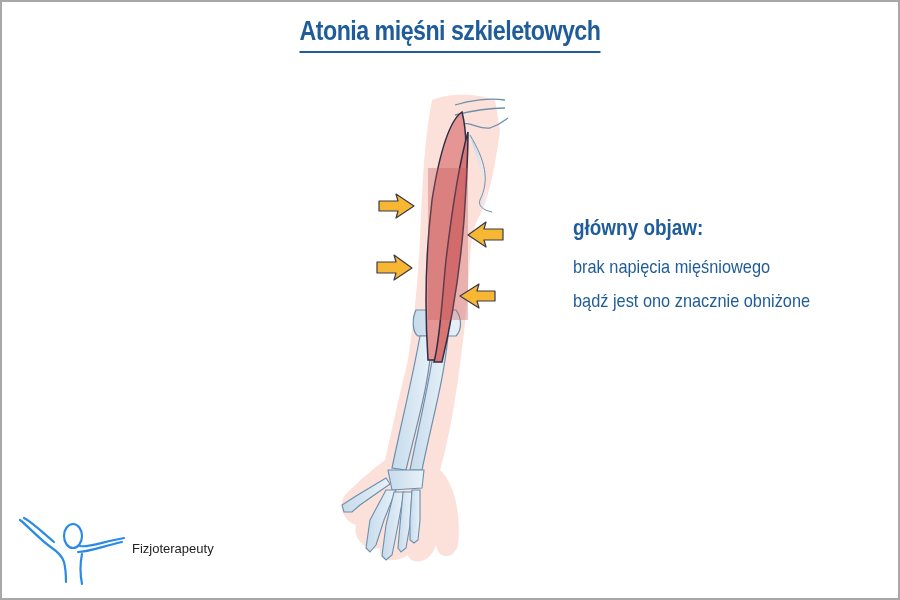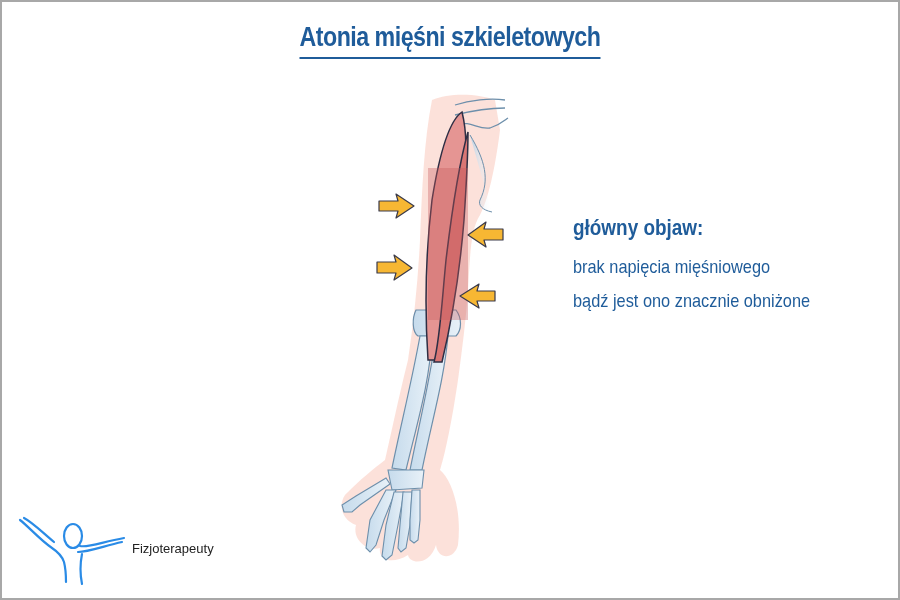--- a/index.html
+++ b/index.html
@@ -2,21 +2,21 @@
 <html><head>
 <meta charset="utf-8">
 <style>
   html, body { margin: 0; padding: 0; background: #ffffff; }
   body { width: 900px; height: 600px; position: relative; overflow: hidden; }
   .frame {
     position: absolute; left: 0; top: 0; width: 896px; height: 596px;
     border: 2px solid #a8a8a8; background: #ffffff;
   }
   .title {
-    position: absolute; left: 0; width: 900px; top: 22px;
+    position: absolute; left: 0; width: 900px; top: 16px;
     text-align: center;
     font-family: "Liberation Sans", sans-serif;
     font-weight: bold; font-size: 27px; color: #1f5c9a;
     letter-spacing: -0.6px;
   }
   .title span {
     display: inline-block; transform: scaleX(0.86);
     border-bottom: 2px solid #1f5c9a; padding-bottom: 4px;
   }
   .desc {

